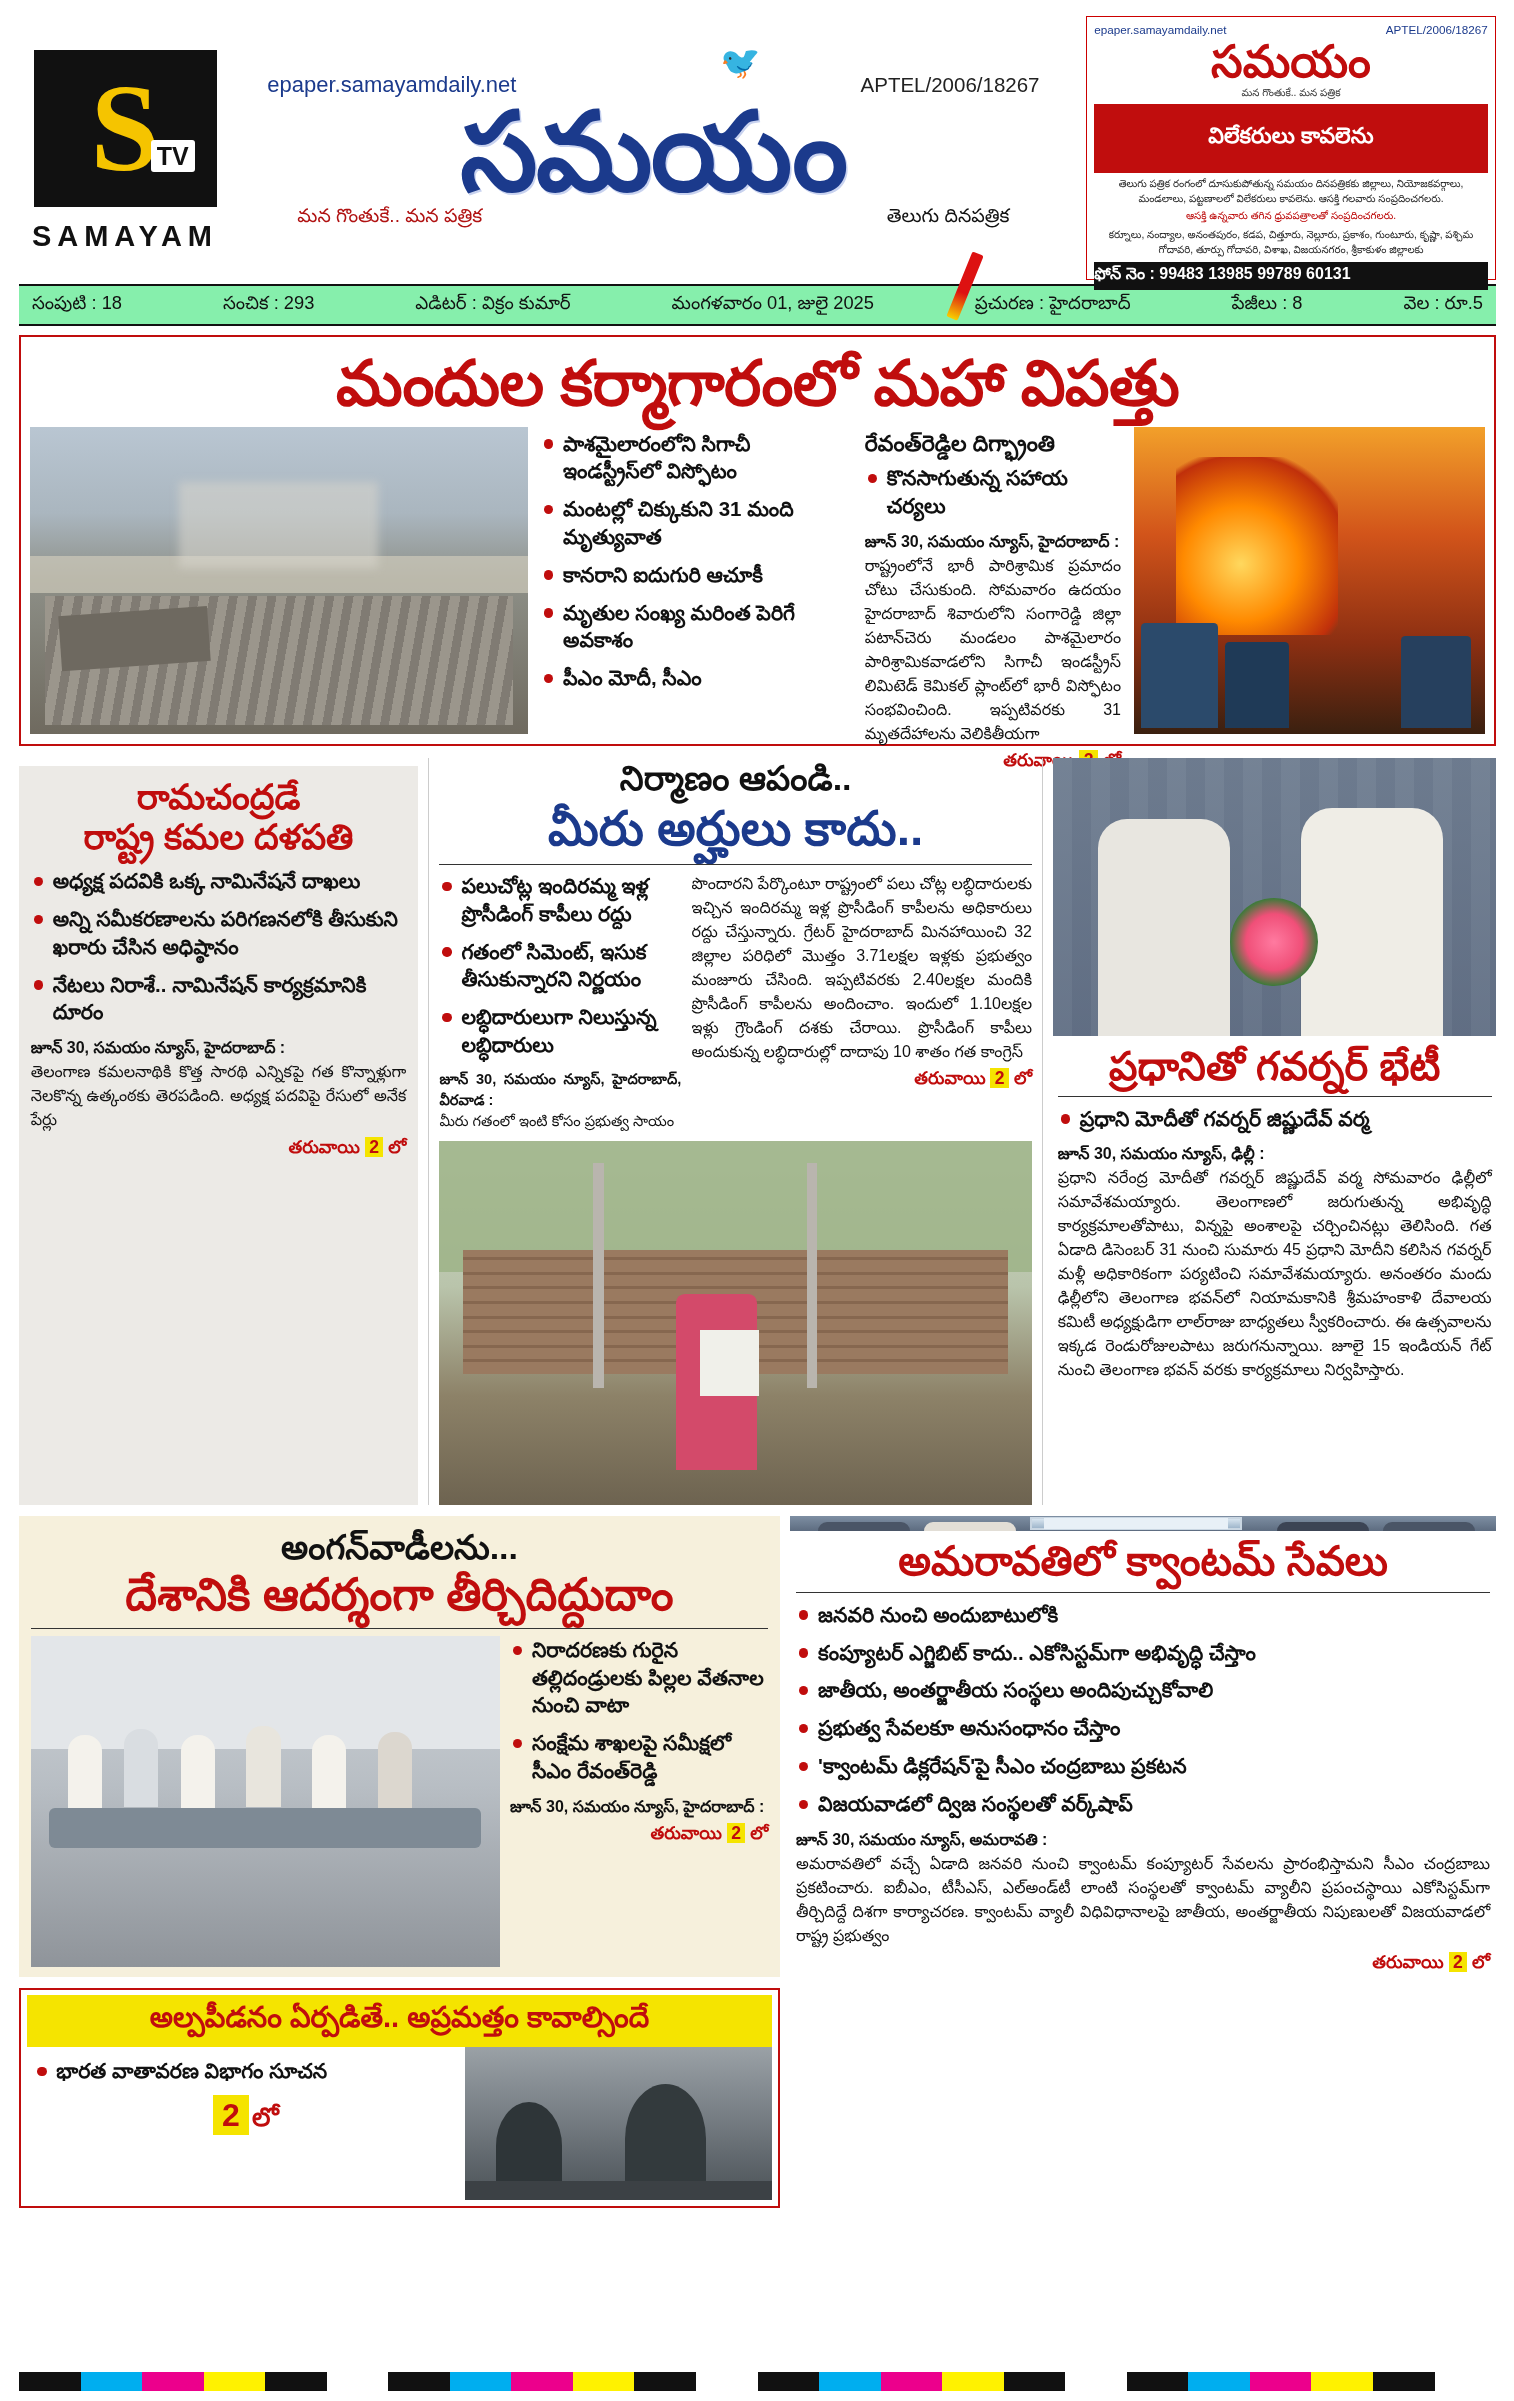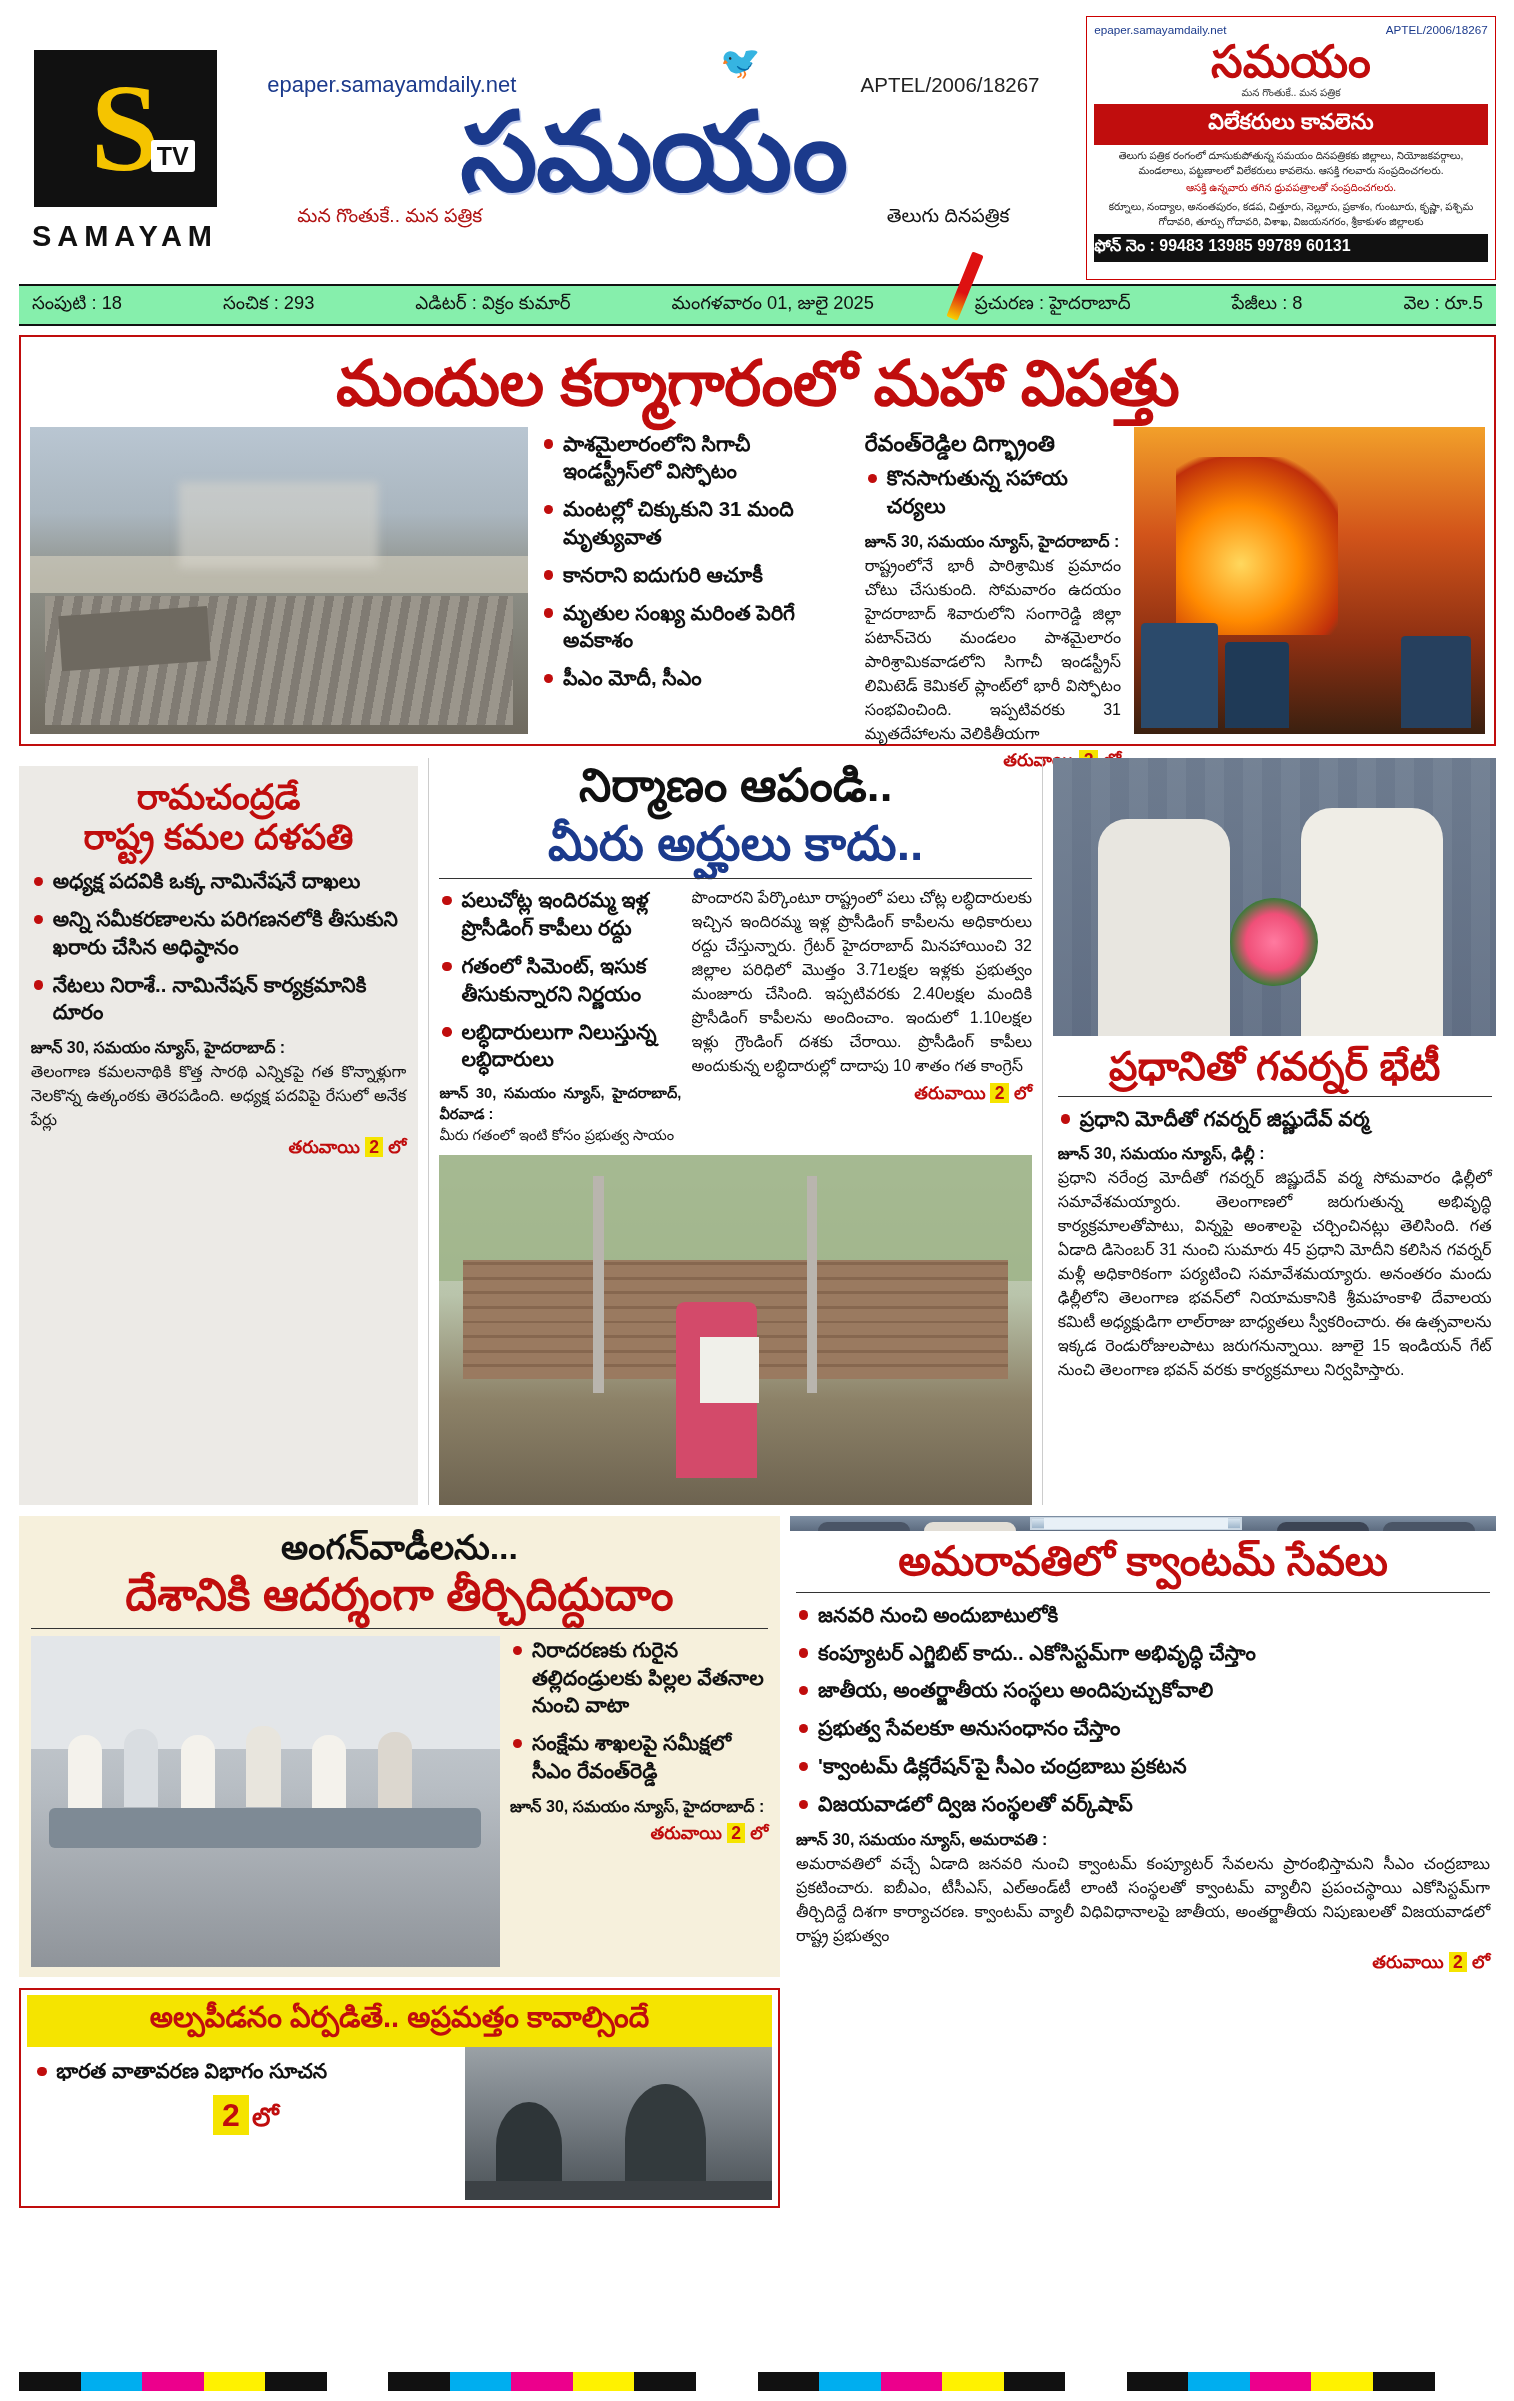--- a/index.html
+++ b/index.html
@@ -160,21 +160,21 @@
     margin-top: 1.5px;
   }
   .adbox-tag { font-size: 10.2px; color: #333; }
   .adbox-red-strip {
     background: #c00d0d;
     color: #fff;
     font-size: 22px;
     font-weight: bold;
     width: 100%;
     text-align: center;
-    padding: 5px 0;
+    padding: 19px 0;
     margin-top: 2.9px;
   }
   .adbox-body {
     font-size: 10.2px;
     color: #222;
     text-align: center;
     line-height: 1.45;
     margin-top: 4.4px;
   }
   .adbox-note {
@@ -549,21 +549,21 @@
         <p class="body-text">తెలంగాణ కమలనాథికి కొత్త సారథి ఎన్నికపై గత కొన్నాళ్లుగా నెలకొన్న ఉత్కంఠకు తెరపడింది. అధ్యక్ష పదవిపై రేసులో అనేక పేర్లు</p>
         <div class="cont-tag">
           <span>తరువాయి</span>
           <span class="num">2</span>
           <span>లో</span>
         </div>
       </div>
     </div>
 
     <div class="col-b" style="border-left:1.5px solid #ccc;border-right:1.5px solid #ccc;padding:0 10.2px;">
-      <div class="hl-dark" style="font-size:46px;">నిర్మాణం ఆపండి..</div>
+      <div class="hl-dark" style="font-size:34px;">నిర్మాణం ఆపండి..</div>
       <div class="hl-blue" style="font-size:48px;margin-top:2.9px;">మీరు అర్హులు కాదు..</div>
       <div class="rule"></div>
 
       <div style="display:flex;gap:10.2px;">
         <div style="width:242px;">
           <ul class="bullets">
             <li>పలుచోట్ల ఇందిరమ్మ ఇళ్ల ప్రొసీడింగ్ కాపీలు రద్దు</li>
             <li>గతంలో సిమెంట్, ఇసుక తీసుకున్నారని నిర్ణయం</li>
             <li>లబ్ధిదారులుగా నిలుస్తున్న లబ్ధిదారులు</li>
           </ul>

